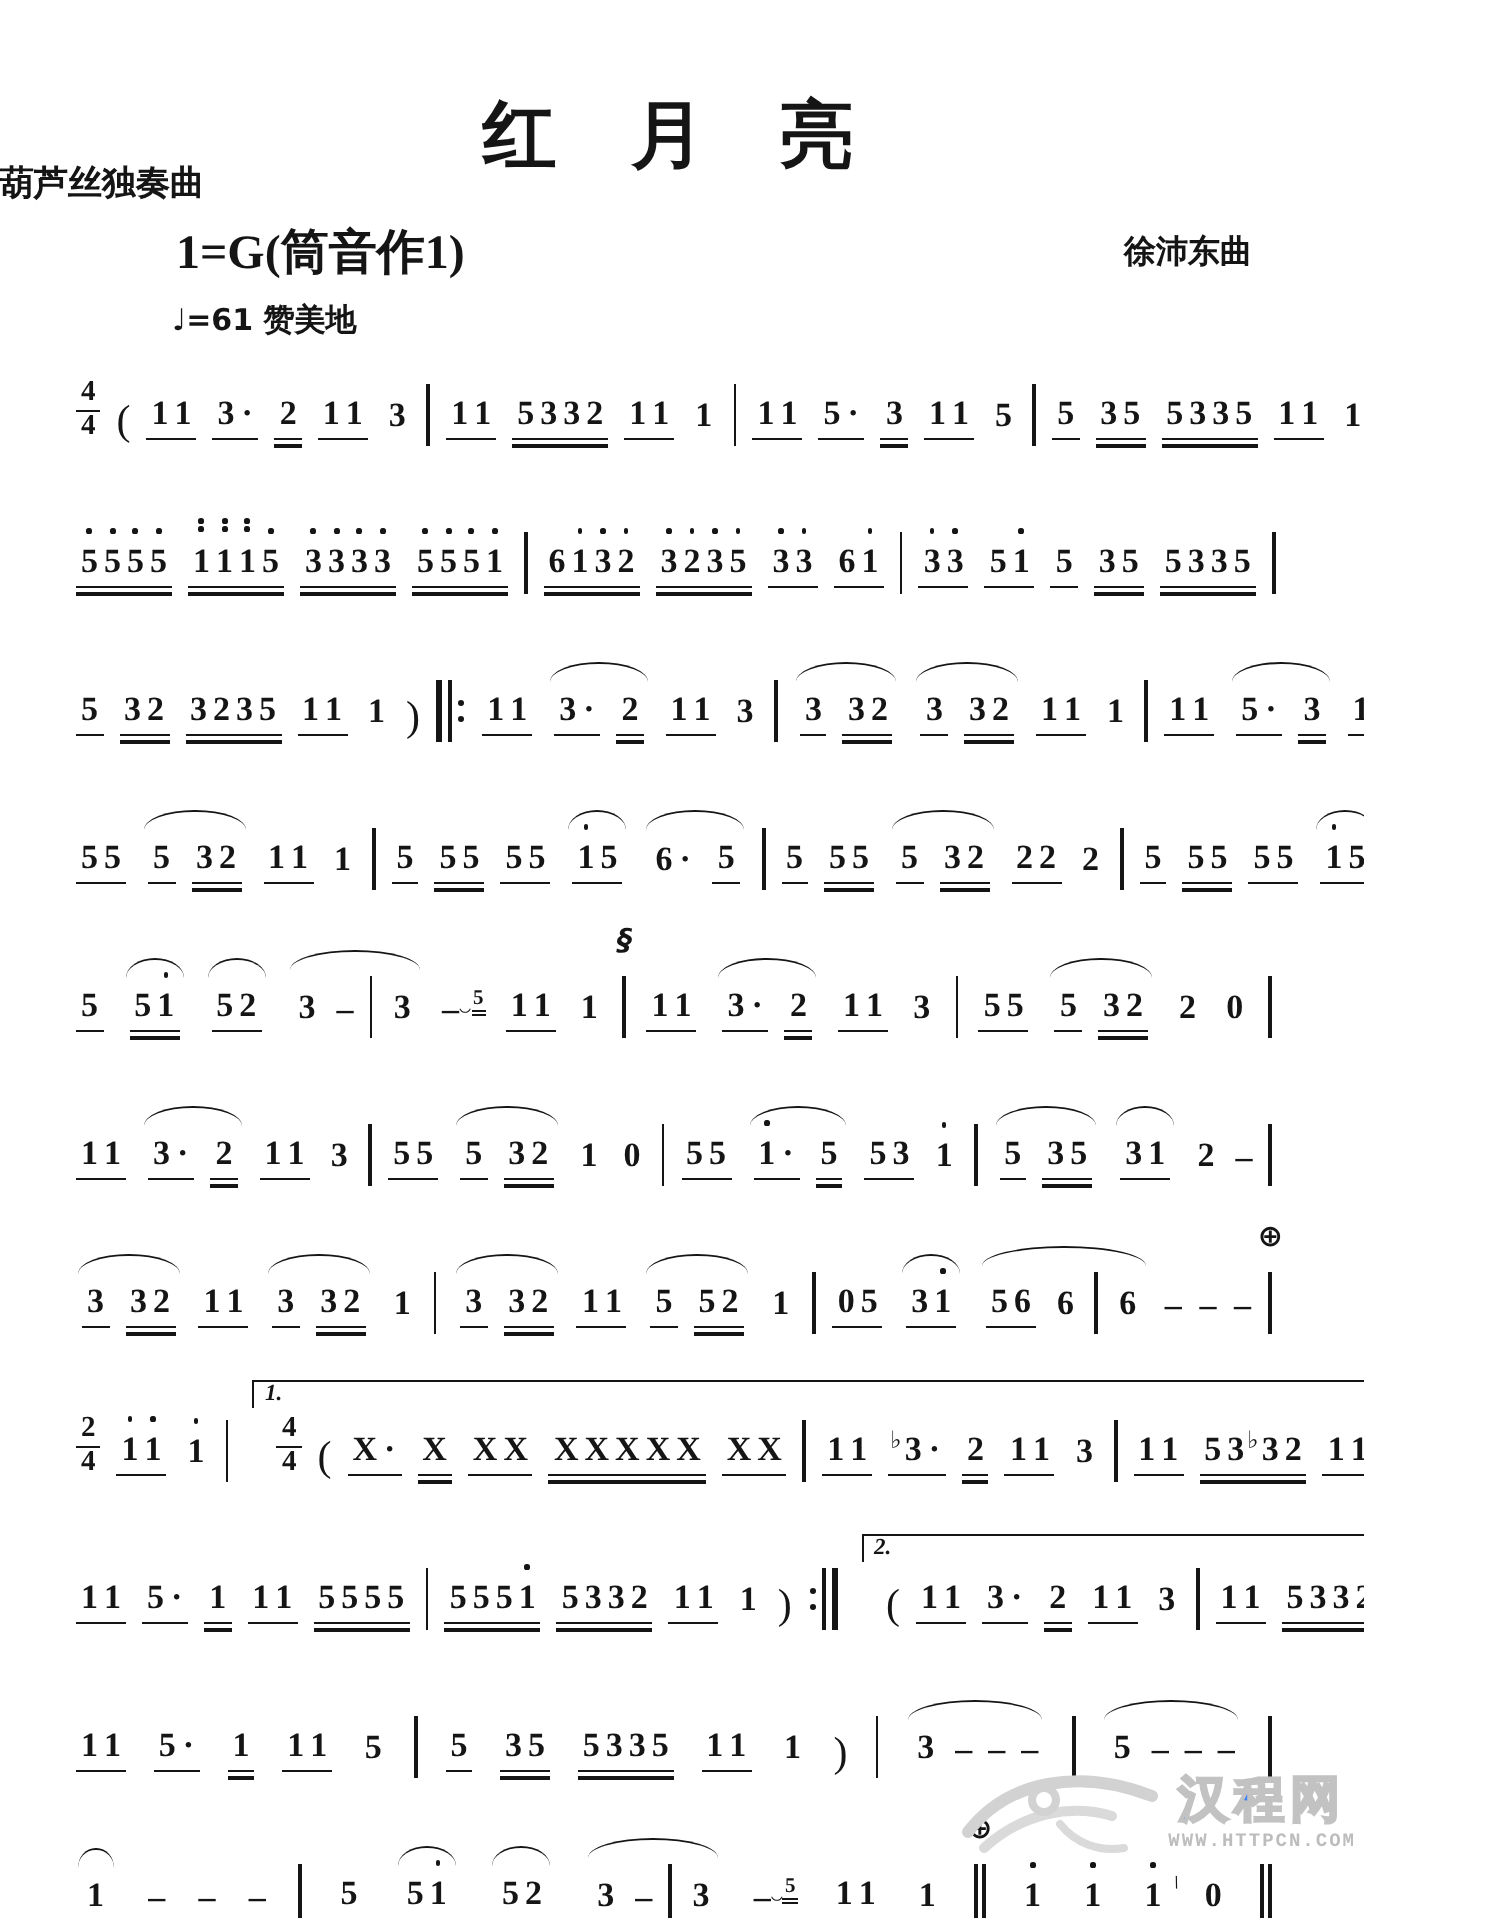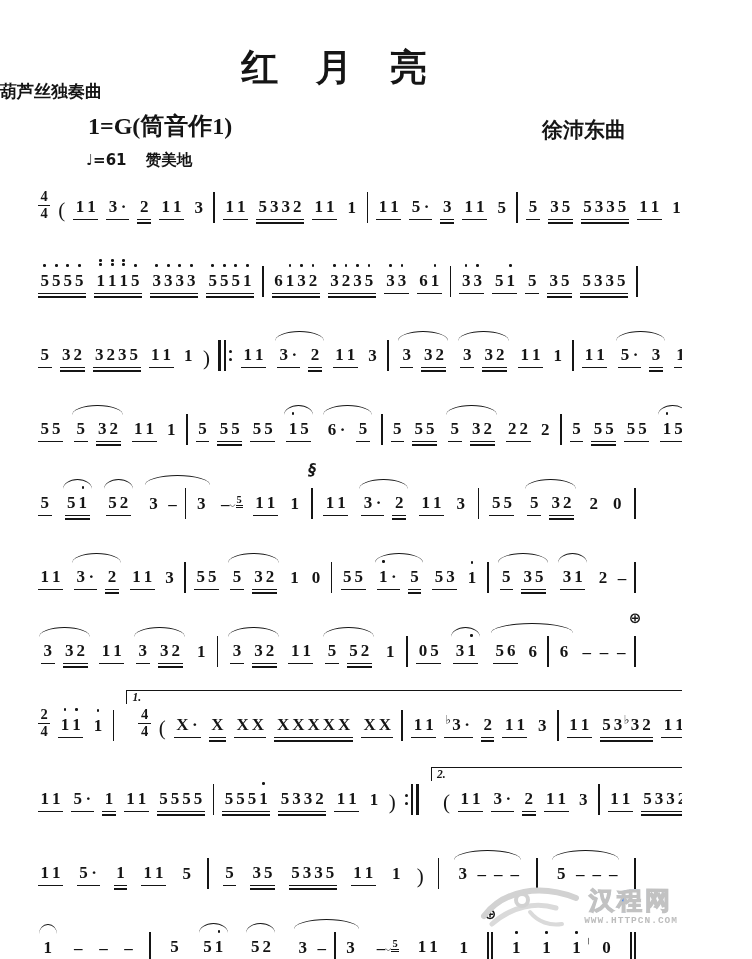--- a/index.html
+++ b/index.html
@@ -4,24 +4,24 @@
 <style>
   html,body{margin:0;padding:0;background:#ffffff;}
   .page{position:relative;width:682px;height:959px;overflow:hidden;background:#fff;
         font-family:"Liberation Serif","DejaVu Serif",serif;color:#151515;}
   
   .title{position:absolute;top:18px;left:0;right:0;text-align:center;
          font-size:37px;font-weight:700;letter-spacing:14px;}
   .subtitle{position:absolute;top:80px;left:0;right:0;text-align:left;
             font-size:17px;font-weight:700;}
   .key{position:absolute;top:110px;left:88px;font-size:24px;font-weight:700;}
-  .composer{position:absolute;top:116px;right:56px;font-size:21px;font-weight:700;}
+  .composer{position:absolute;top:116px;right:56px;font-size:16px;font-weight:700;}
   .tempo{position:absolute;top:150px;left:86px;font-size:15px;font-weight:700;
          font-family:"DejaVu Sans","Liberation Serif",serif;}
-  .tempo .expr{margin-left:14px;font-size:15.5px;}
+  .tempo .expr{margin-left:0;font-size:15.5px;}
   
   .score{position:absolute;top:186px;left:38px;right:46px;}
   .score-line{display:flex;align-items:flex-end;gap:10px;height:34px;margin-bottom:40px;position:relative;}
   .seg{display:inline-flex;align-items:flex-end;gap:8px;}
   .grow{flex:1;justify-content:space-between;}
   
   .note{display:inline-flex;align-items:flex-end;font-weight:700;font-size:17px;line-height:22px;padding:0 1px 1px;}
   .u1{border-bottom:1.7px solid #151515;}
   .u2{border-bottom:1.7px solid #151515;position:relative;}
   .u2::after{content:"";position:absolute;left:0;right:0;bottom:-4.5px;height:1.7px;background:#151515;}

